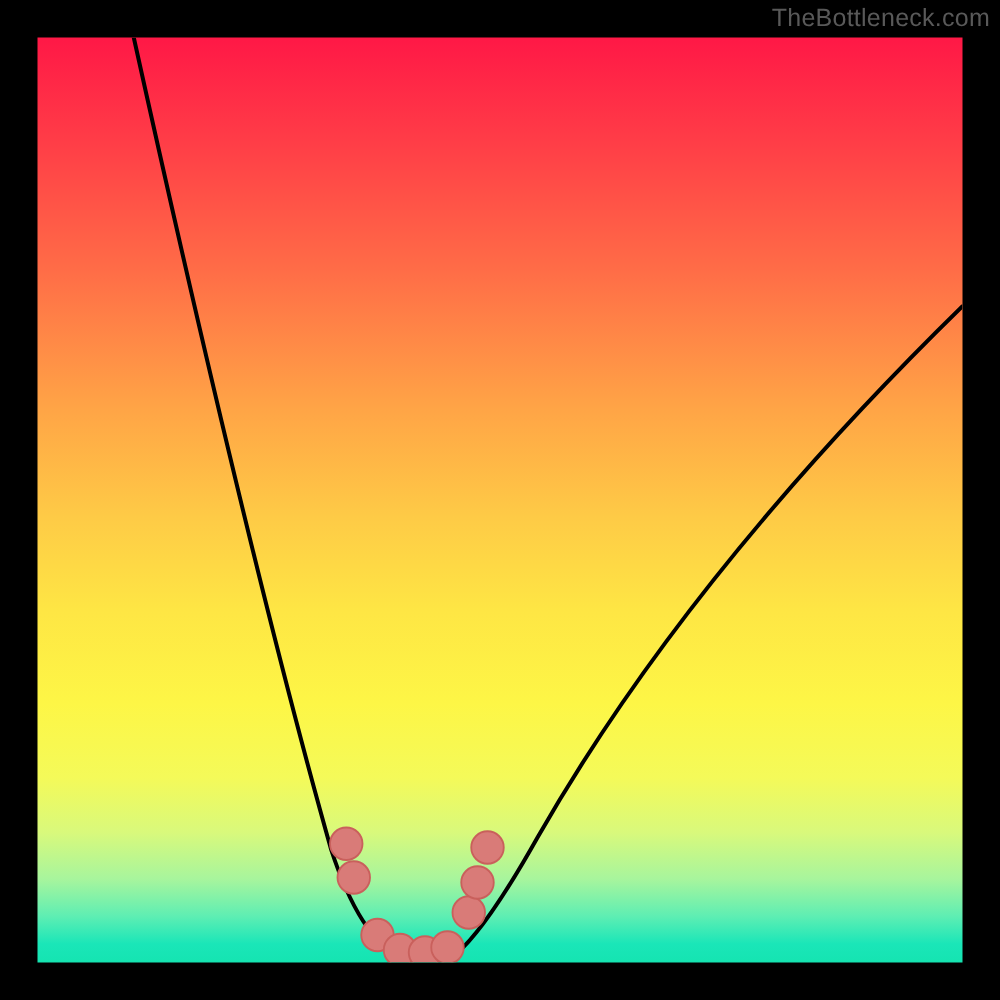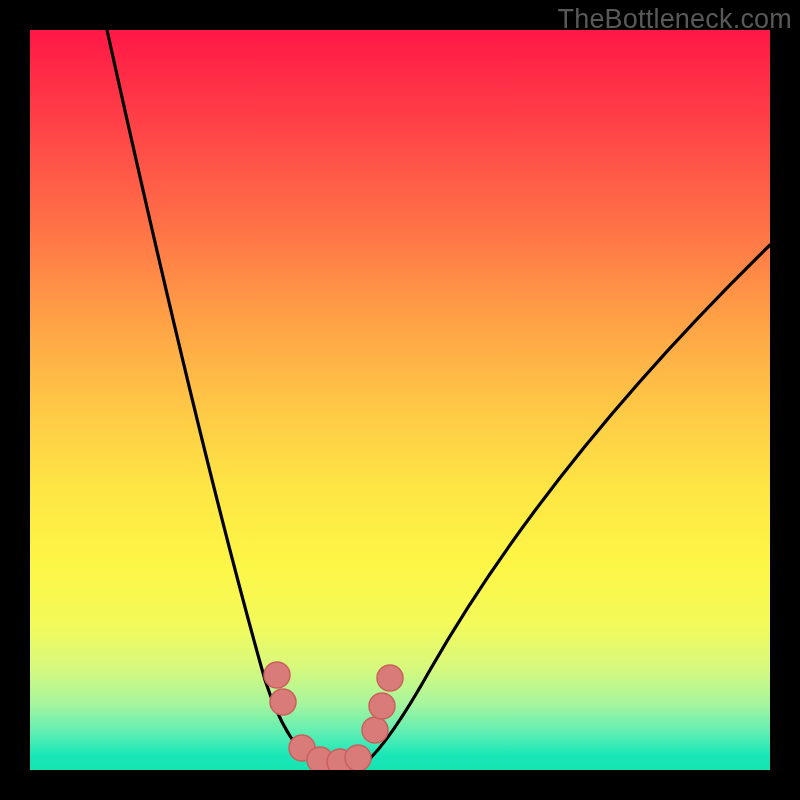--- a/index.html
+++ b/index.html
@@ -48,21 +48,21 @@
     top: 0;
     left: 0;
     width: 740px;
     height: 740px;
   }
   .watermark {
     position: absolute;
     top: 4px;
     right: 8px;
     color: #595959;
-    font-size: 27px;
+    font-size: 20px;
     letter-spacing: 0.2px;
     font-weight: 400;
   }
 </style>
 </head>
 <body>
 
 <div class="frame">
   <div class="plot-area">
     <svg class="curve-svg" viewBox="0 0 740 740">

